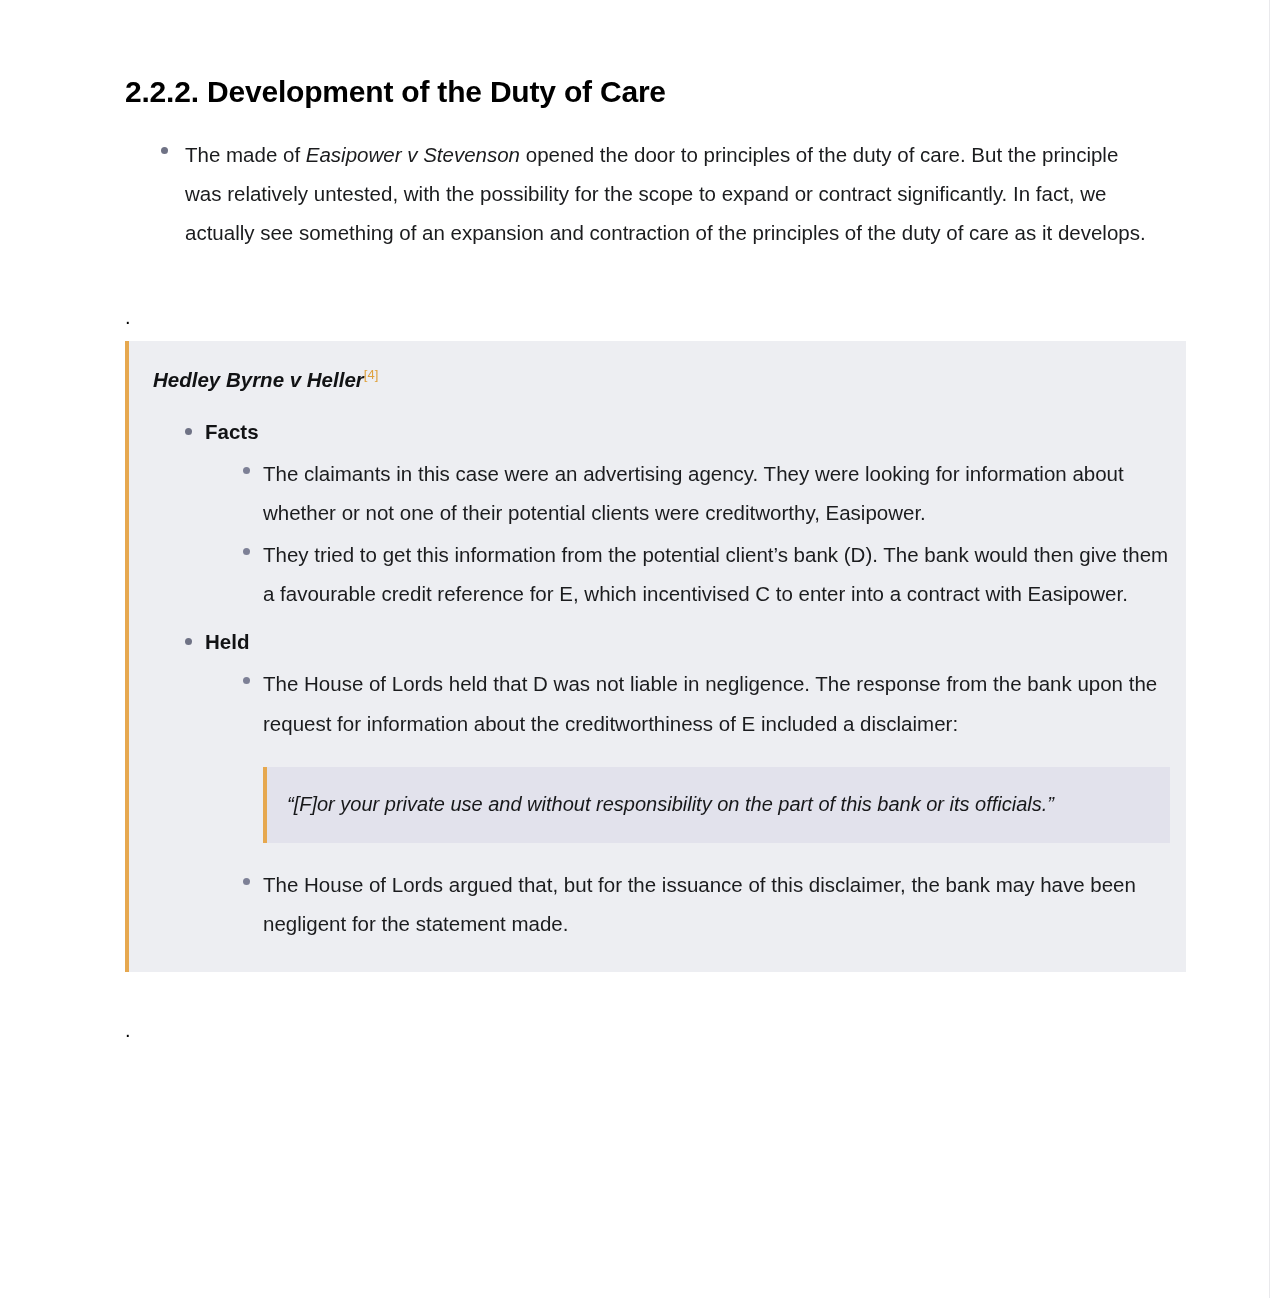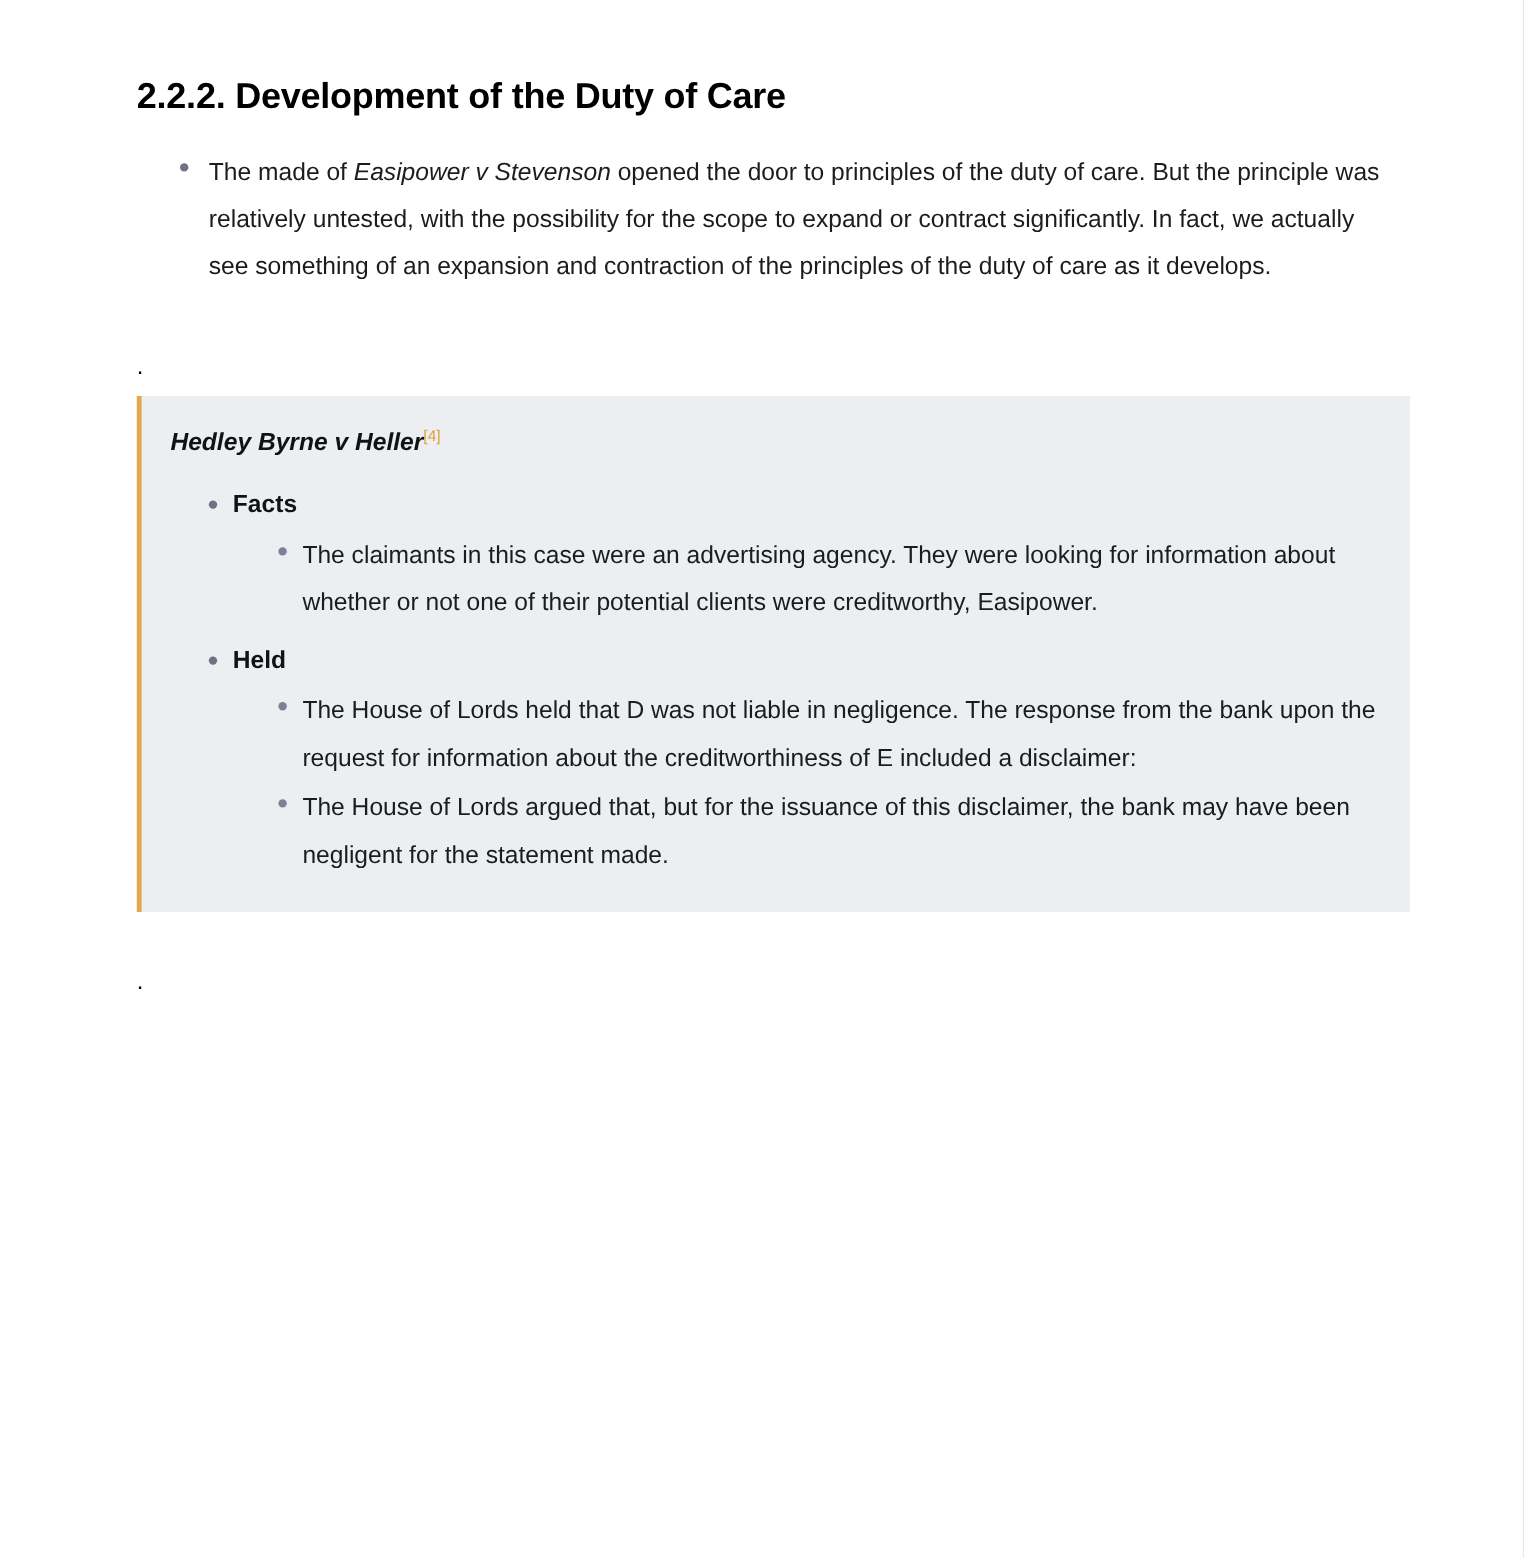--- a/index.html
+++ b/index.html
@@ -15,21 +15,21 @@
     color: #18191b;
     overflow: hidden;
     position: relative;
   }
 
   .page {
     position: relative;
     width: 1270px;
     height: 1298px;
     background: #ffffff;
-    padding: 2px;
+    padding: 13px;
   }
 
   
   .page-edge {
     position: absolute;
     top: 0;
     right: 0;
     width: 1px;
     height: 1298px;
     background: #e9e9ec;
@@ -215,28 +215,34 @@
       </div>
 
       <ul class="card-l1">
 
         <li>
           <div class="group-label">Facts</div>
           <ul class="card-l2">
             <li>
               <div class="sub-text">The claimants in this case were an advertising agency. They were looking for information about whether or not one of their potential clients were creditworthy, Easipower.</div>
             </li>
+            <li>
+              <div class="sub-text">They tried to get this information from the potential client’s bank (D). The bank would then give them a favourable credit reference for E, which incentivised C to enter into a contract with Easipower.</div>
+            </li>
           </ul>
         </li>
 
         <li>
           <div class="group-label">Held</div>
           <ul class="card-l2">
             <li>
               <div class="sub-text">The House of Lords held that D was not liable in negligence. The response from the bank upon the request for information about the creditworthiness of E included a disclaimer:</div>
+              <div class="quote-block">
+                <div class="quote-text">“[F]or your private use and without responsibility on the part of this bank or its officials.”</div>
+              </div>
             </li>
             <li>
               <div class="sub-text">The House of Lords argued that, but for the issuance of this disclaimer, the bank may have been negligent for the statement made.</div>
             </li>
           </ul>
         </li>
 
       </ul>
     </div>
 

